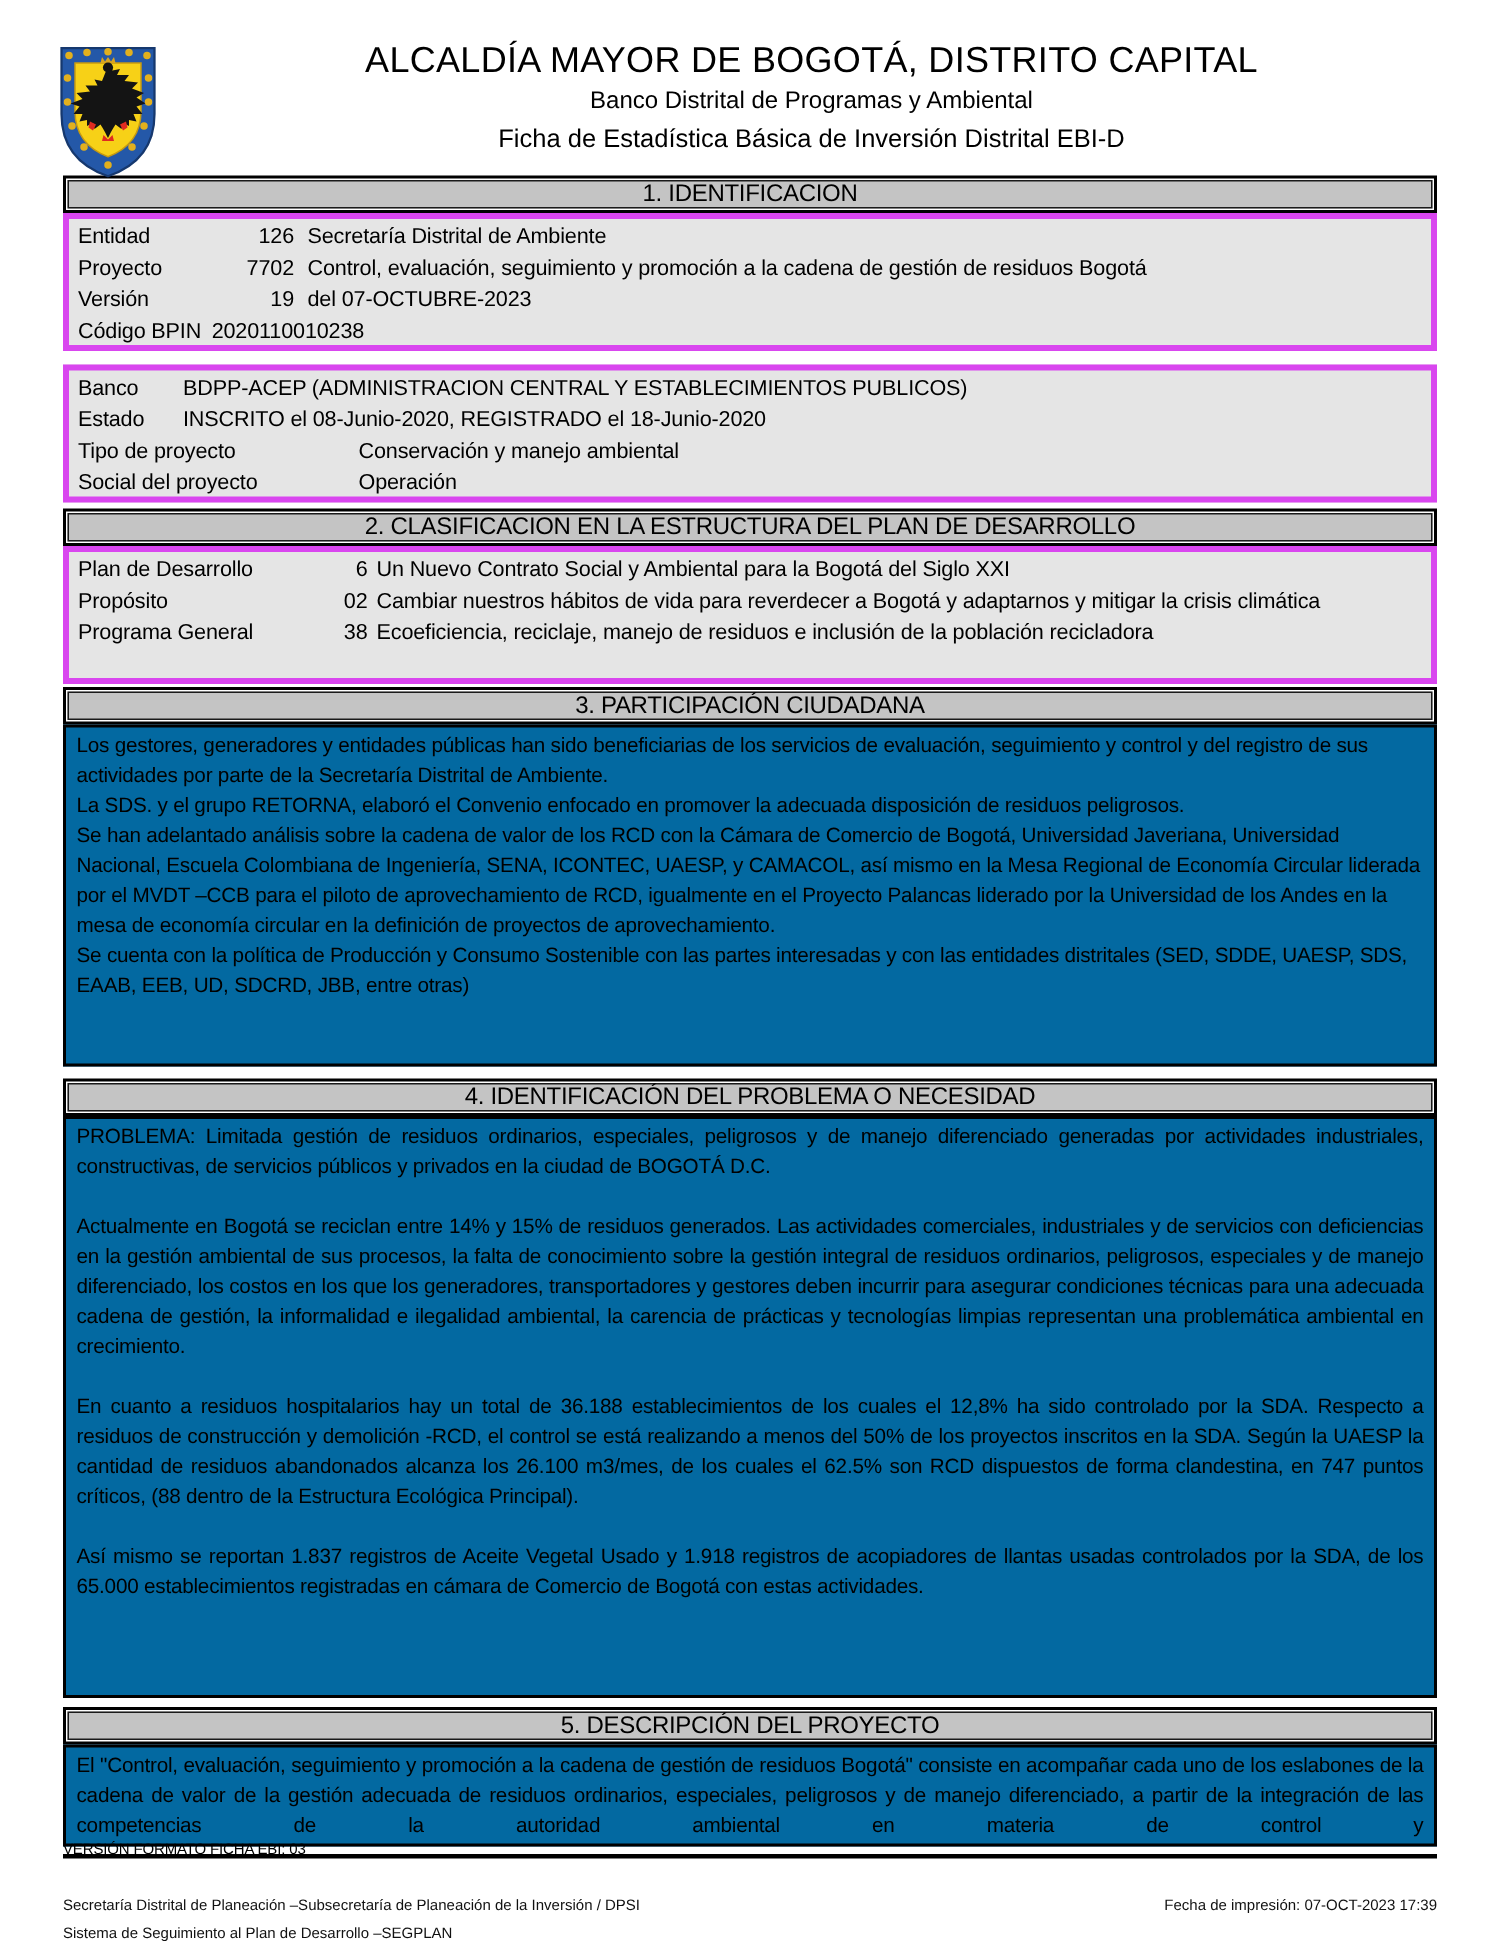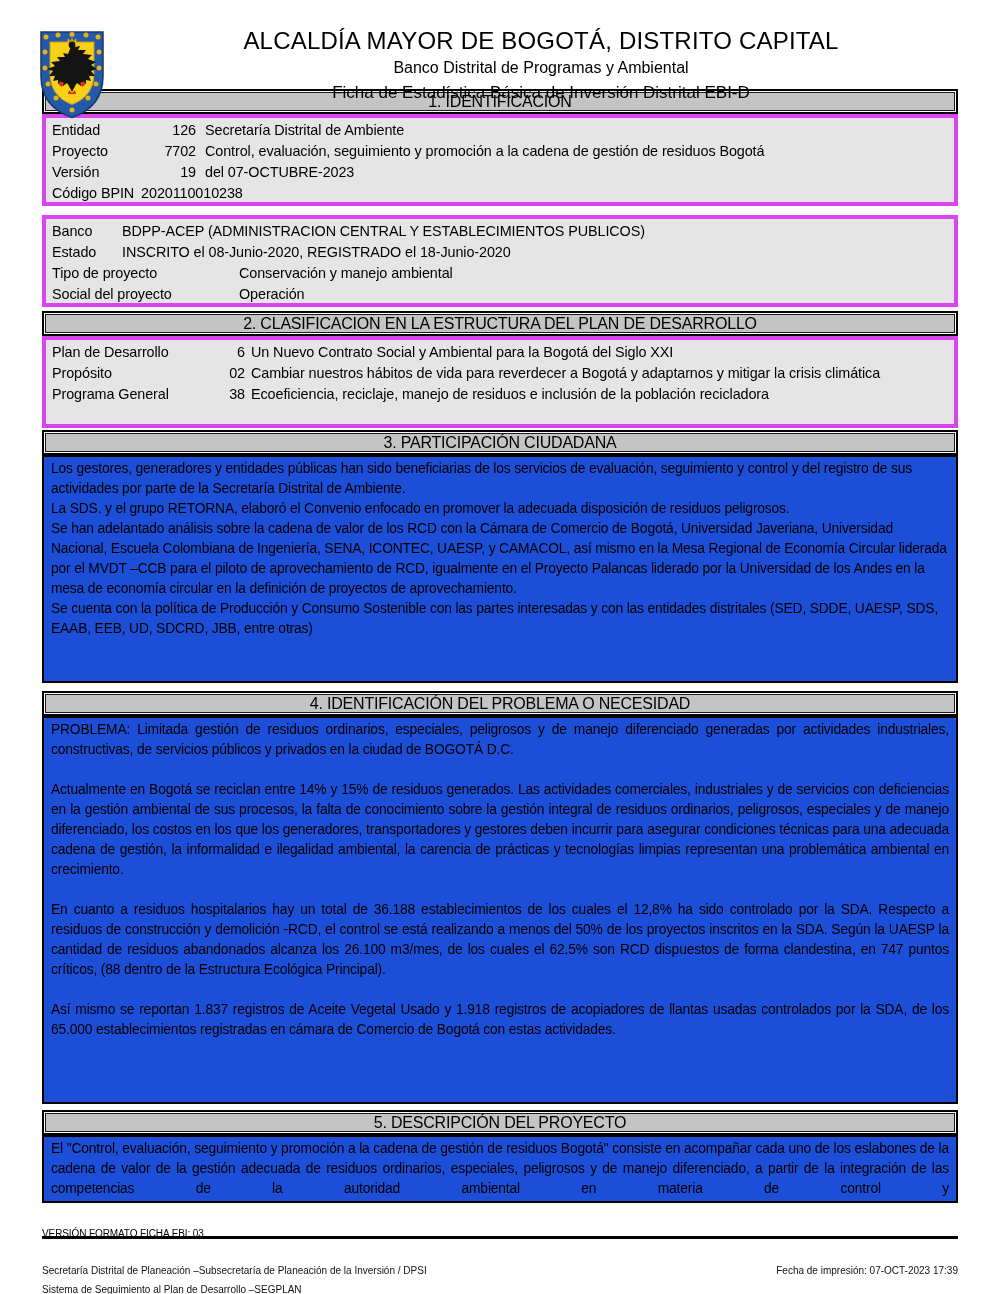--- a/index.html
+++ b/index.html
@@ -4,42 +4,42 @@
 <style>
   * { box-sizing: border-box; margin: 0; padding: 0; }
   html, body { background: #ffffff; }
   .page {
     width: 1000px; height: 1294px; position: relative;
     background: #ffffff; color: #000;
     font-family: "Liberation Sans", "DejaVu Sans", sans-serif;
     overflow: hidden;
   }
   
-  .doc-header { position: relative; height: 89px; padding-top: 27px; padding-left: 82px; text-align: center; }
+  .doc-header { position: relative; height: 117px; padding-top: 27px; padding-left: 82px; text-align: center; }
   .logo-wrap { position: absolute; left: 38px; top: 28px; width: 68px; height: 93px; }
   .doc-title { font-size: 24px; line-height: 27px; letter-spacing: 0.2px; }
   .doc-sub1 { font-size: 16px; line-height: 20px; margin-top: 4px; }
   .doc-sub2 { font-size: 17px; line-height: 21px; margin-top: 4px; }
   
   .main { margin: 0 42px; }
   .bar { border: 2px solid #000; padding: 1px; background: #fff; height: 25px; }
   .bar-label {
     background: #c4c4c4; border: 1px solid #1a1a1a; height: 19px;
     text-align: center; font-size: 16px; line-height: 18px; letter-spacing: -0.2px;
   }
   .rows-box { border: 4px solid #d946ef; padding: 2px 0; height: 92px; background: #e5e5e5; }
   .row { display: flex; font-size: 14.4px; line-height: 21px; padding: 0 6px; letter-spacing: -0.1px; }
   .c-lbl { flex: 0 0 auto; white-space: nowrap; }
   .c-num { flex: 0 0 auto; text-align: right; white-space: nowrap; }
   .c-val { flex: 1 1 auto; padding-left: 9px; }
   .w1l { width: 88px; } .w1n { width: 56px; }
   .w2l { width: 158px; } .w2n { width: 35px; }
   .wbA { width: 70px; } .wbB { width: 187px; }
   .textbox {
-    border: 2px solid #000; padding: 2px 7px; background: #1d4ed8;
+    border: 2px solid #000; padding: 2px 7px; background: #0369a1;
     font-size: 13.8px; line-height: 20px; letter-spacing: -0.15px; overflow: hidden;
   }
   .textbox p { margin: 0; }
   .tb-3 { height: 228px; }
   .tb-4 { height: 388px; }
   .tb-4 p { text-align: justify; }
   .tb-4 p + p { margin-top: 20px; }
   .tb-5 { height: 68px; }
   .tb-5 p { text-align: justify; text-align-last: justify; }
   .gap9 { height: 9px; } .gap4 { height: 4px; } .gap2 { height: 2px; }

